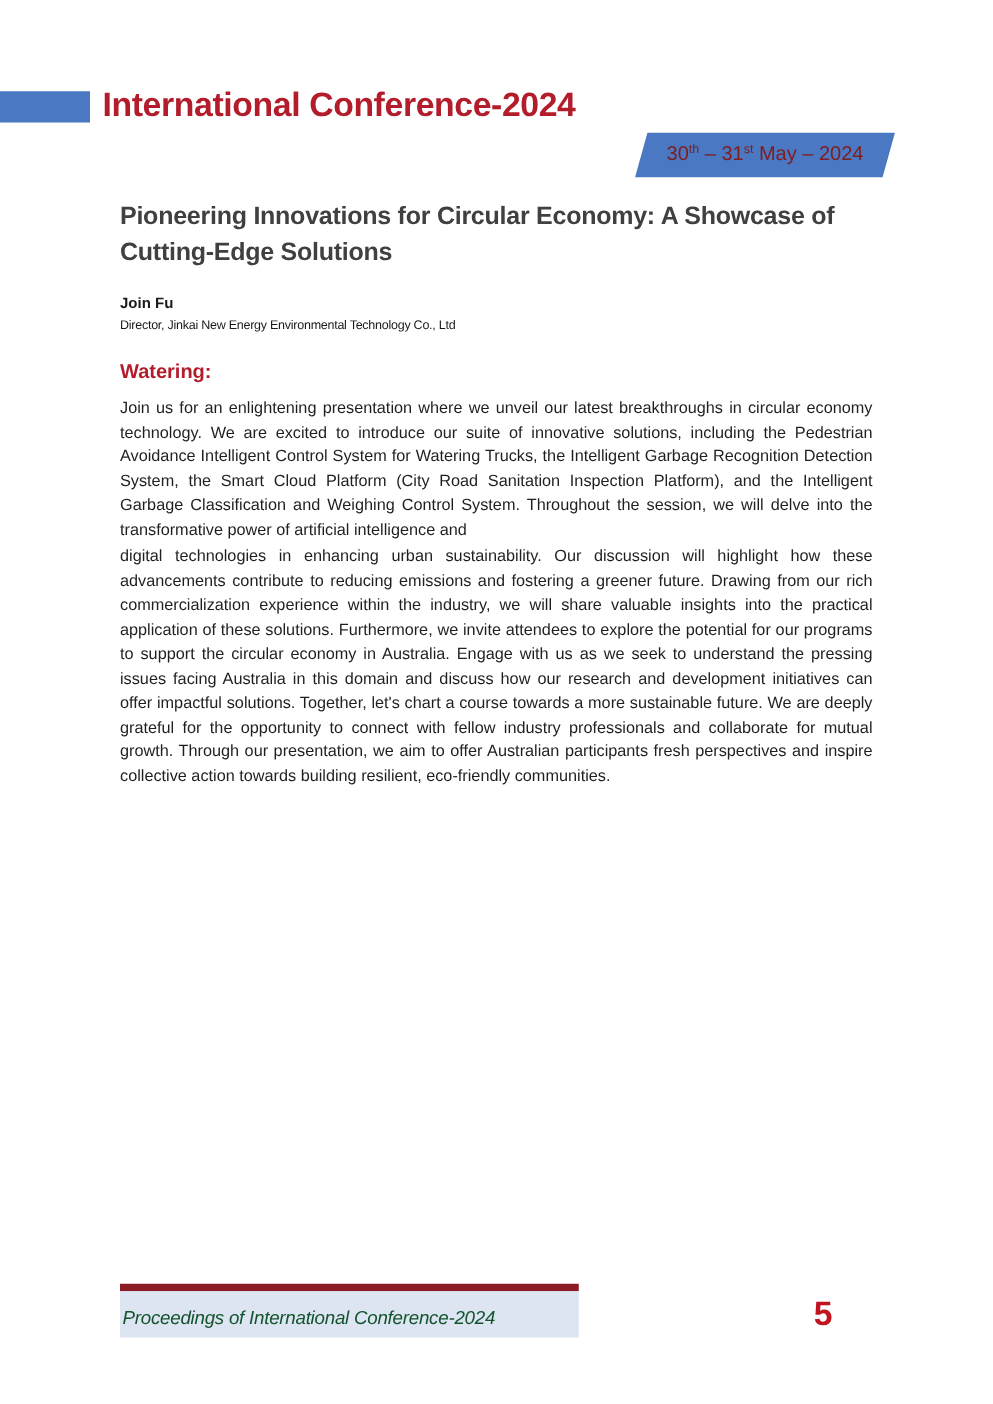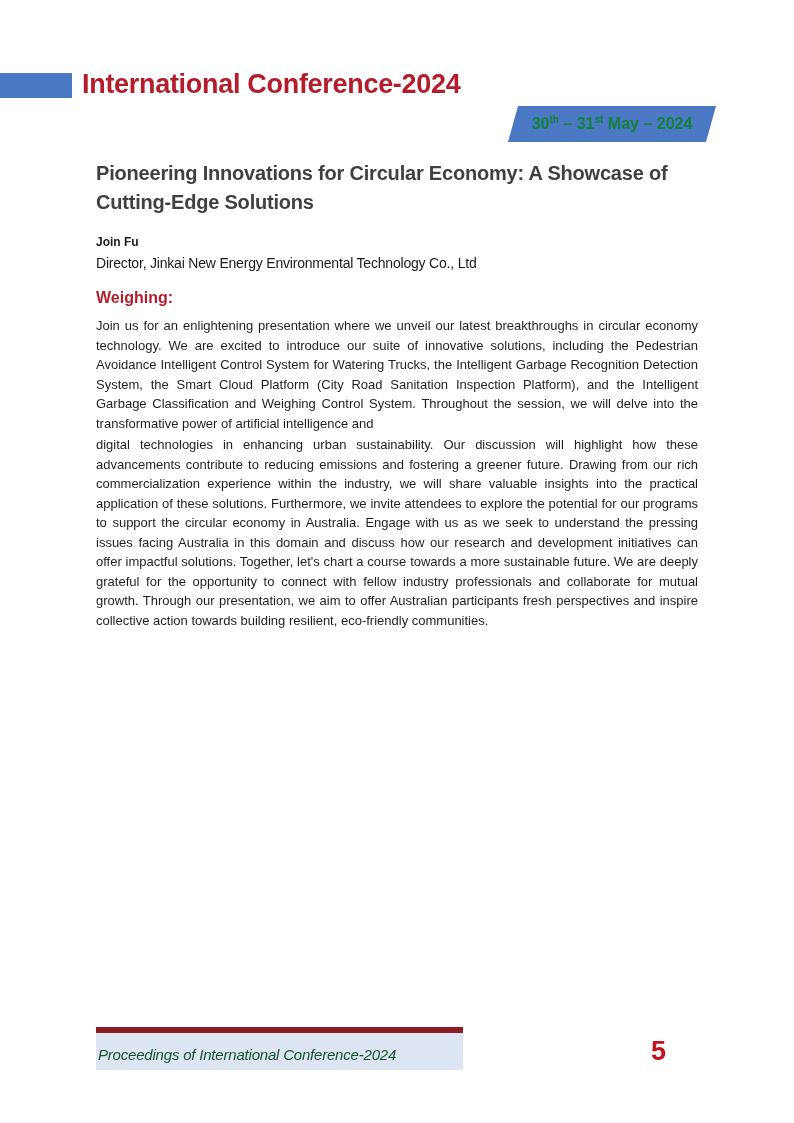--- a/index.html
+++ b/index.html
@@ -47,22 +47,22 @@
       top: 0;
     }
     .date-text {
       position: absolute;
       left: 0;
       top: 0;
       width: 208px;
       height: 36px;
       line-height: 36px;
       text-align: center;
-      color: #15803d;
-      font-weight: bold;
+      color: #7f1d1d;
+      font-weight: normal;
       font-size: 16px;
       white-space: nowrap;
     }
     .date-text sup {
       font-size: 10px;
       vertical-align: 6px;
       line-height: 0;
     }
     .paper-title {
       position: absolute;
@@ -80,21 +80,21 @@
       left: 96px;
       top: 235px;
       font-size: 12px;
       font-weight: bold;
       color: #1a1a1a;
     }
     .author-affil {
       position: absolute;
       left: 96px;
       top: 255px;
-      font-size: 14px;
+      font-size: 10px;
       color: #1a1a1a;
       letter-spacing: -0.2px;
       white-space: nowrap;
     }
     .abstract-heading {
       position: absolute;
       left: 96px;
       top: 289px;
       font-size: 16px;
       font-weight: bold;
@@ -159,21 +159,21 @@
     <polygon points="10,0 208,0 198,36 0,36" fill="#4a78c2"></polygon>
   </svg>
   <div class="date-text"><span>30</span><sup>th</sup><span> – </span><span>31</span><sup>st</sup><span> May – 2024</span></div>
 </div>
 
 <div class="paper-title">Pioneering Innovations for Circular Economy: A Showcase of Cutting-Edge Solutions</div>
 
 <div class="author-name">Join Fu</div>
 <div class="author-affil">Director, Jinkai New Energy Environmental Technology Co., Ltd</div>
 
-<div class="abstract-heading">Weighing:</div>
+<div class="abstract-heading">Watering:</div>
 
 <p class="abstract-body abstract-p1">Join us for an enlightening presentation where we unveil our latest breakthroughs in circular economy technology. We are excited to introduce our suite of innovative solutions, including the Pedestrian Avoidance Intelligent Control System for Watering Trucks, the Intelligent Garbage Recognition Detection System, the Smart Cloud Platform (City Road Sanitation Inspection Platform), and the Intelligent Garbage Classification and Weighing Control System. Throughout the session, we will delve into the transformative power of artificial intelligence and</p>
 <p class="abstract-body abstract-p2">digital technologies in enhancing urban sustainability. Our discussion will highlight how these advancements contribute to reducing emissions and fostering a greener future. Drawing from our rich commercialization experience within the industry, we will share valuable insights into the practical application of these solutions. Furthermore, we invite attendees to explore the potential for our programs to support the circular economy in Australia. Engage with us as we seek to understand the pressing issues facing Australia in this domain and discuss how our research and development initiatives can offer impactful solutions. Together, let's chart a course towards a more sustainable future. We are deeply grateful for the opportunity to connect with fellow industry professionals and collaborate for mutual growth. Through our presentation, we aim to offer Australian participants fresh perspectives and inspire collective action towards building resilient, eco-friendly communities.</p>
 
 <div class="footer-rule"></div>
 <div class="footer-box"></div>
 <div class="footer-text">Proceedings of International Conference-2024</div>
 <div class="page-number">5</div>
 
 </body></html>

